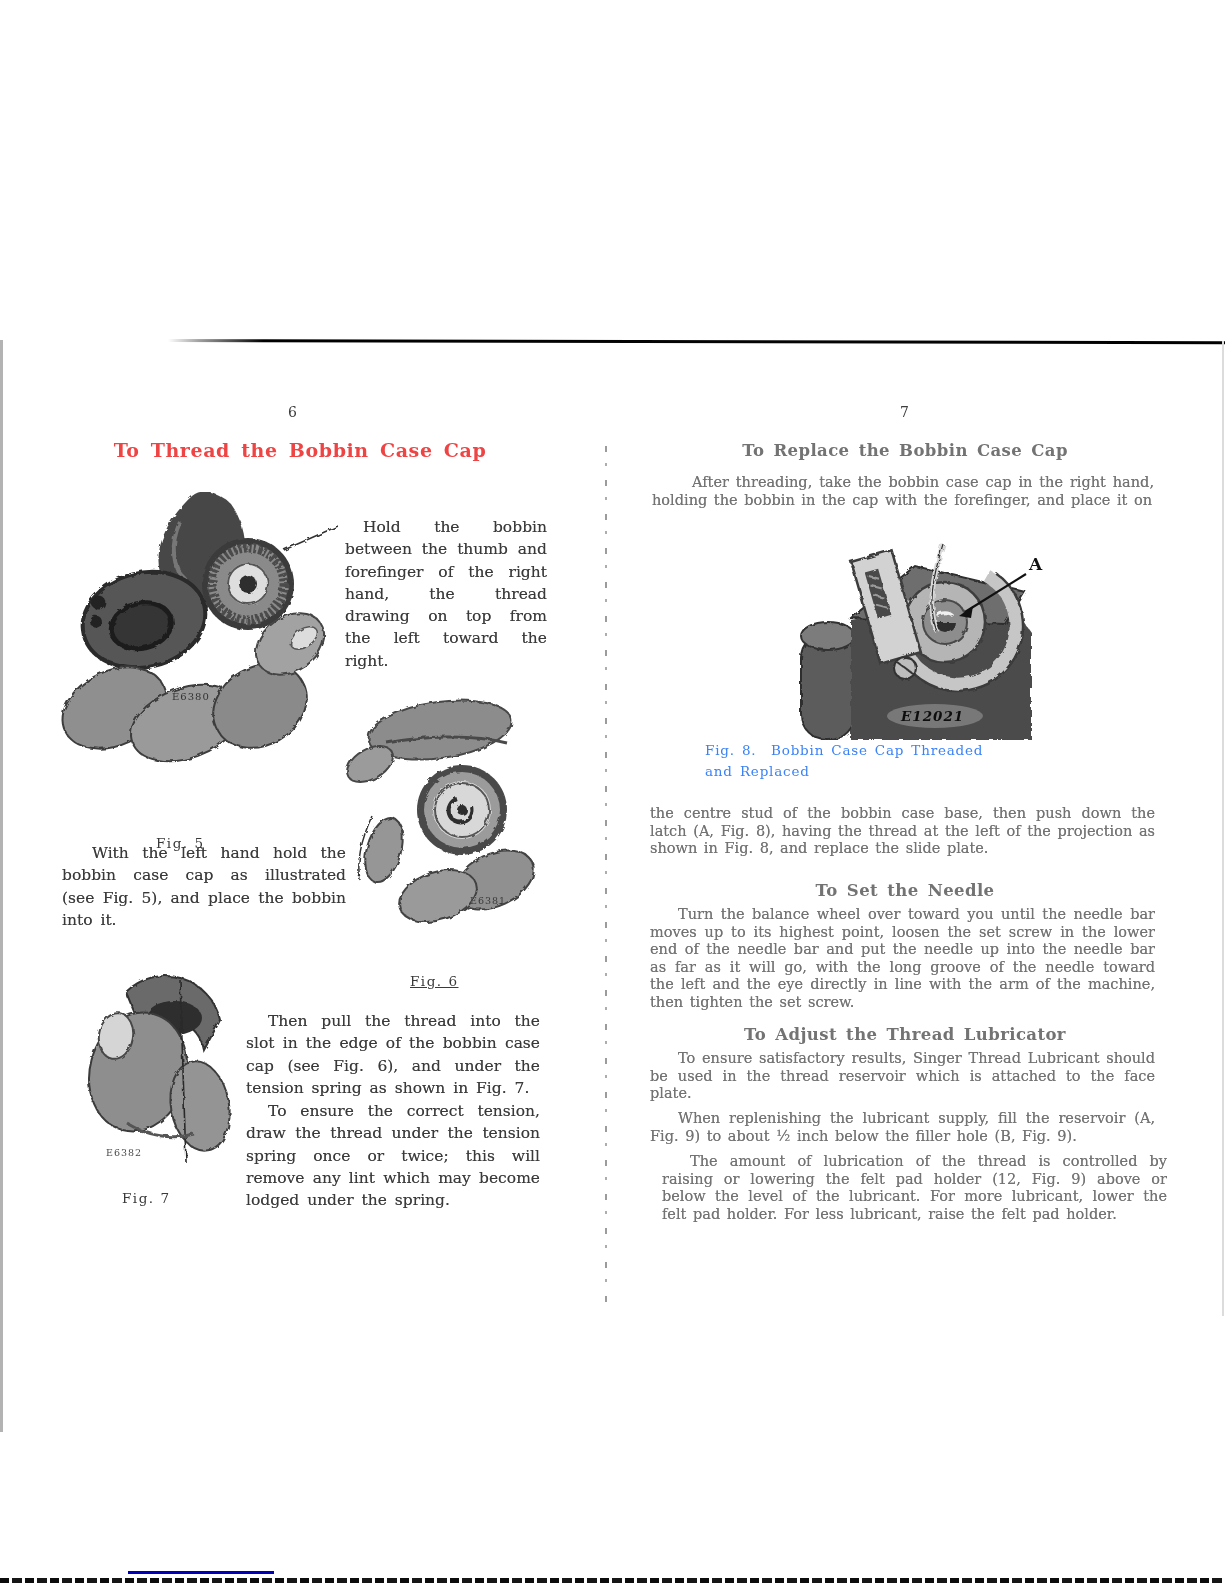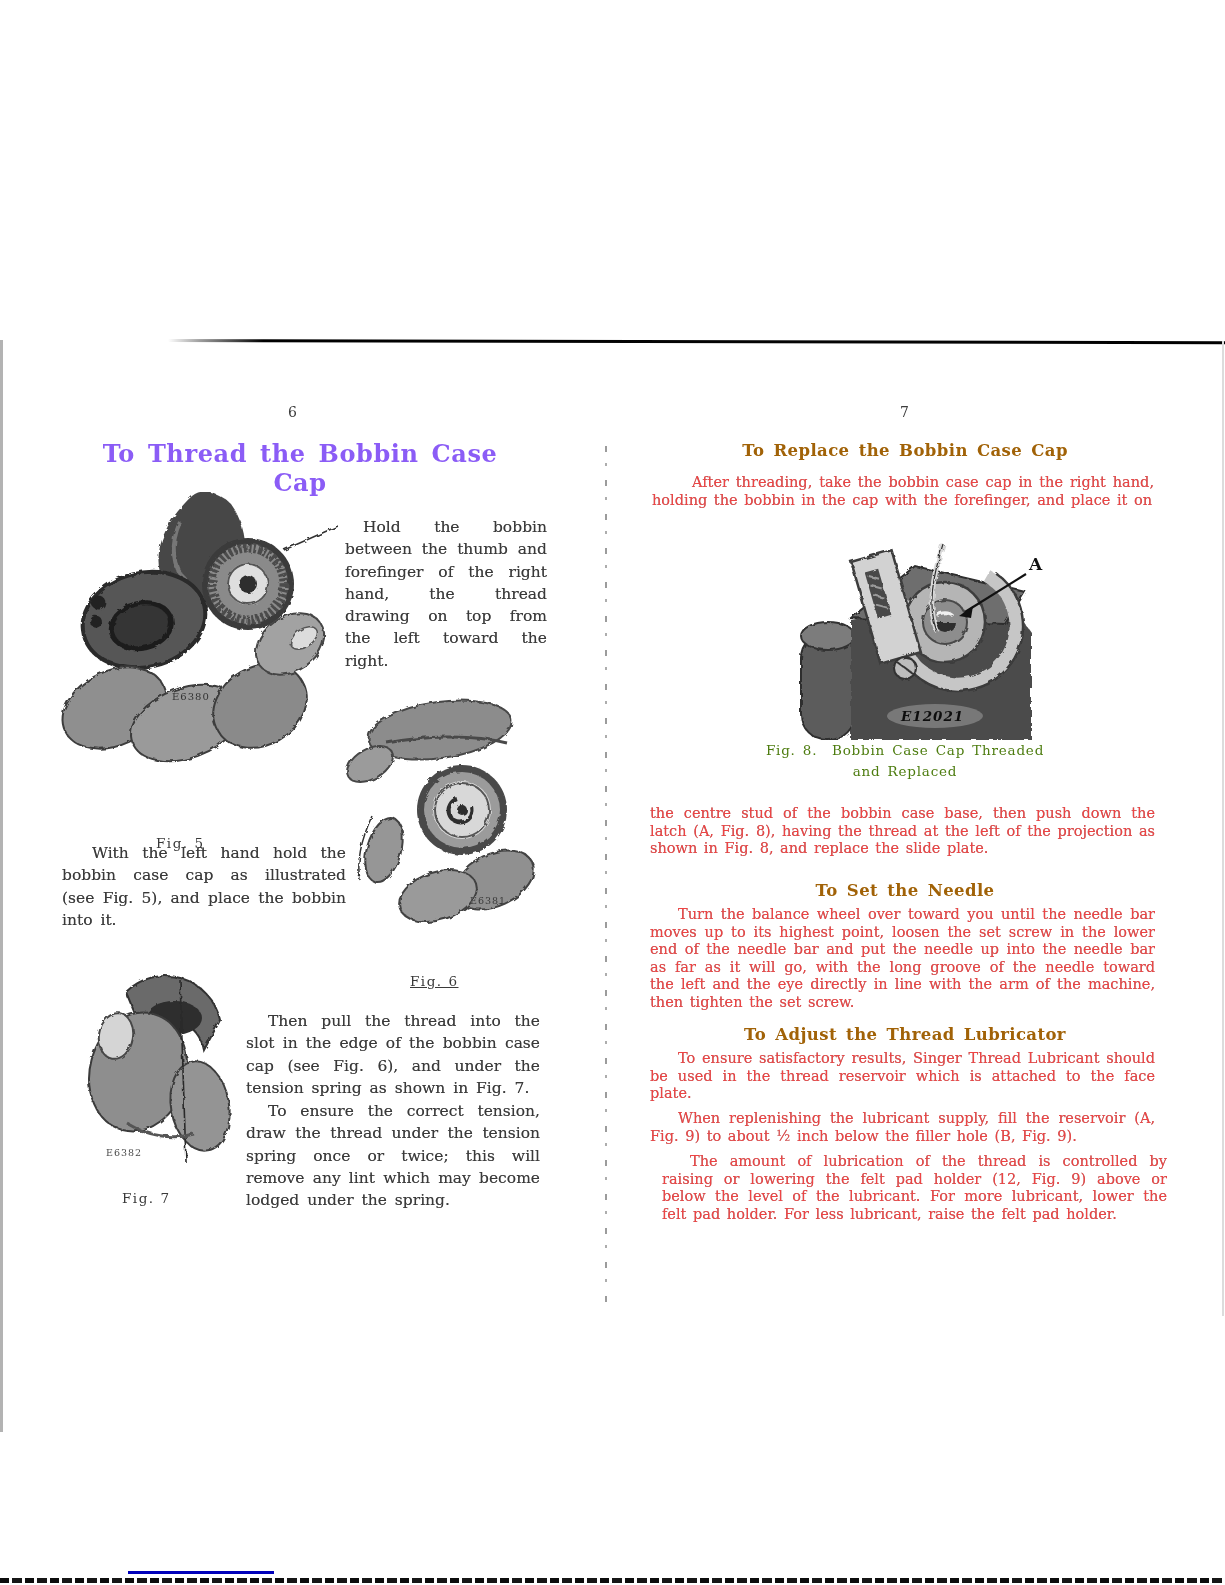--- a/index.html
+++ b/index.html
@@ -21,32 +21,32 @@
     left:605px;top:446px;width:2px;height:866px;opacity:.55;
     background:repeating-linear-gradient(to bottom,#4a4a4a 0 6px,transparent 6px 17px,#6a6a6a 17px 20px,transparent 20px 34px);
   }
   .bottom-blue-line{left:128px;top:1571px;width:146px;height:3px;background:#0000bb;}
   .bottom-dashed-line{
     left:0;top:1578px;width:1225px;height:5px;
     background:repeating-linear-gradient(90deg,#0c0c0c 0 9px,transparent 9px 12px,#161616 12px 22px,transparent 22px 25px);
   }
   
   .pgnum{font-size:14px;color:#3c3c3c;letter-spacing:1px;}
-  .h-left{font-size:24px;font-weight:bold;color:#8b5cf6;letter-spacing:.6px;word-spacing:4px;}
-  .h-right{font-size:16.5px;font-weight:bold;color:#a16207;letter-spacing:.4px;word-spacing:3px;}
+  .h-left{font-size:19px;font-weight:bold;color:#ef4444;letter-spacing:.6px;word-spacing:4px;}
+  .h-right{font-size:16.5px;font-weight:bold;color:#737373;letter-spacing:.4px;word-spacing:3px;}
   .body-l{
     font-size:15.5px;line-height:22.3px;color:#3a3a3a;text-align:justify;
     word-spacing:3px;text-shadow:0 0 .6px rgba(70,70,70,.65);
   }
   .body-r{
-    font-size:14.5px;line-height:17.6px;color:#ef4444;text-align:justify;
+    font-size:14.5px;line-height:17.6px;color:#737373;text-align:justify;
     word-spacing:2px;text-shadow:0 0 .5px rgba(70,70,70,.6);
   }
   .figcap{font-size:13.5px;color:#3a3a3a;letter-spacing:1.5px;}
-  .figcap8{font-size:13.5px;color:#4d7c0f;letter-spacing:.8px;word-spacing:2px;text-align:center;}
+  .figcap8{font-size:13.5px;color:#3b82f6;letter-spacing:.8px;word-spacing:2px;text-align:left;}
   .center{text-align:center;}
   svg text{font-family:"DejaVu Serif","Liberation Serif",serif;}
 </style>
 </head>
 <body>
 
 <svg width="0" height="0" style="position:absolute">
   <defs>
     <filter id="roughen" x="-8%" y="-8%" width="116%" height="116%">
       <feTurbulence type="fractalNoise" baseFrequency="0.14" numOctaves="3" seed="7" result="n"></feTurbulence>

